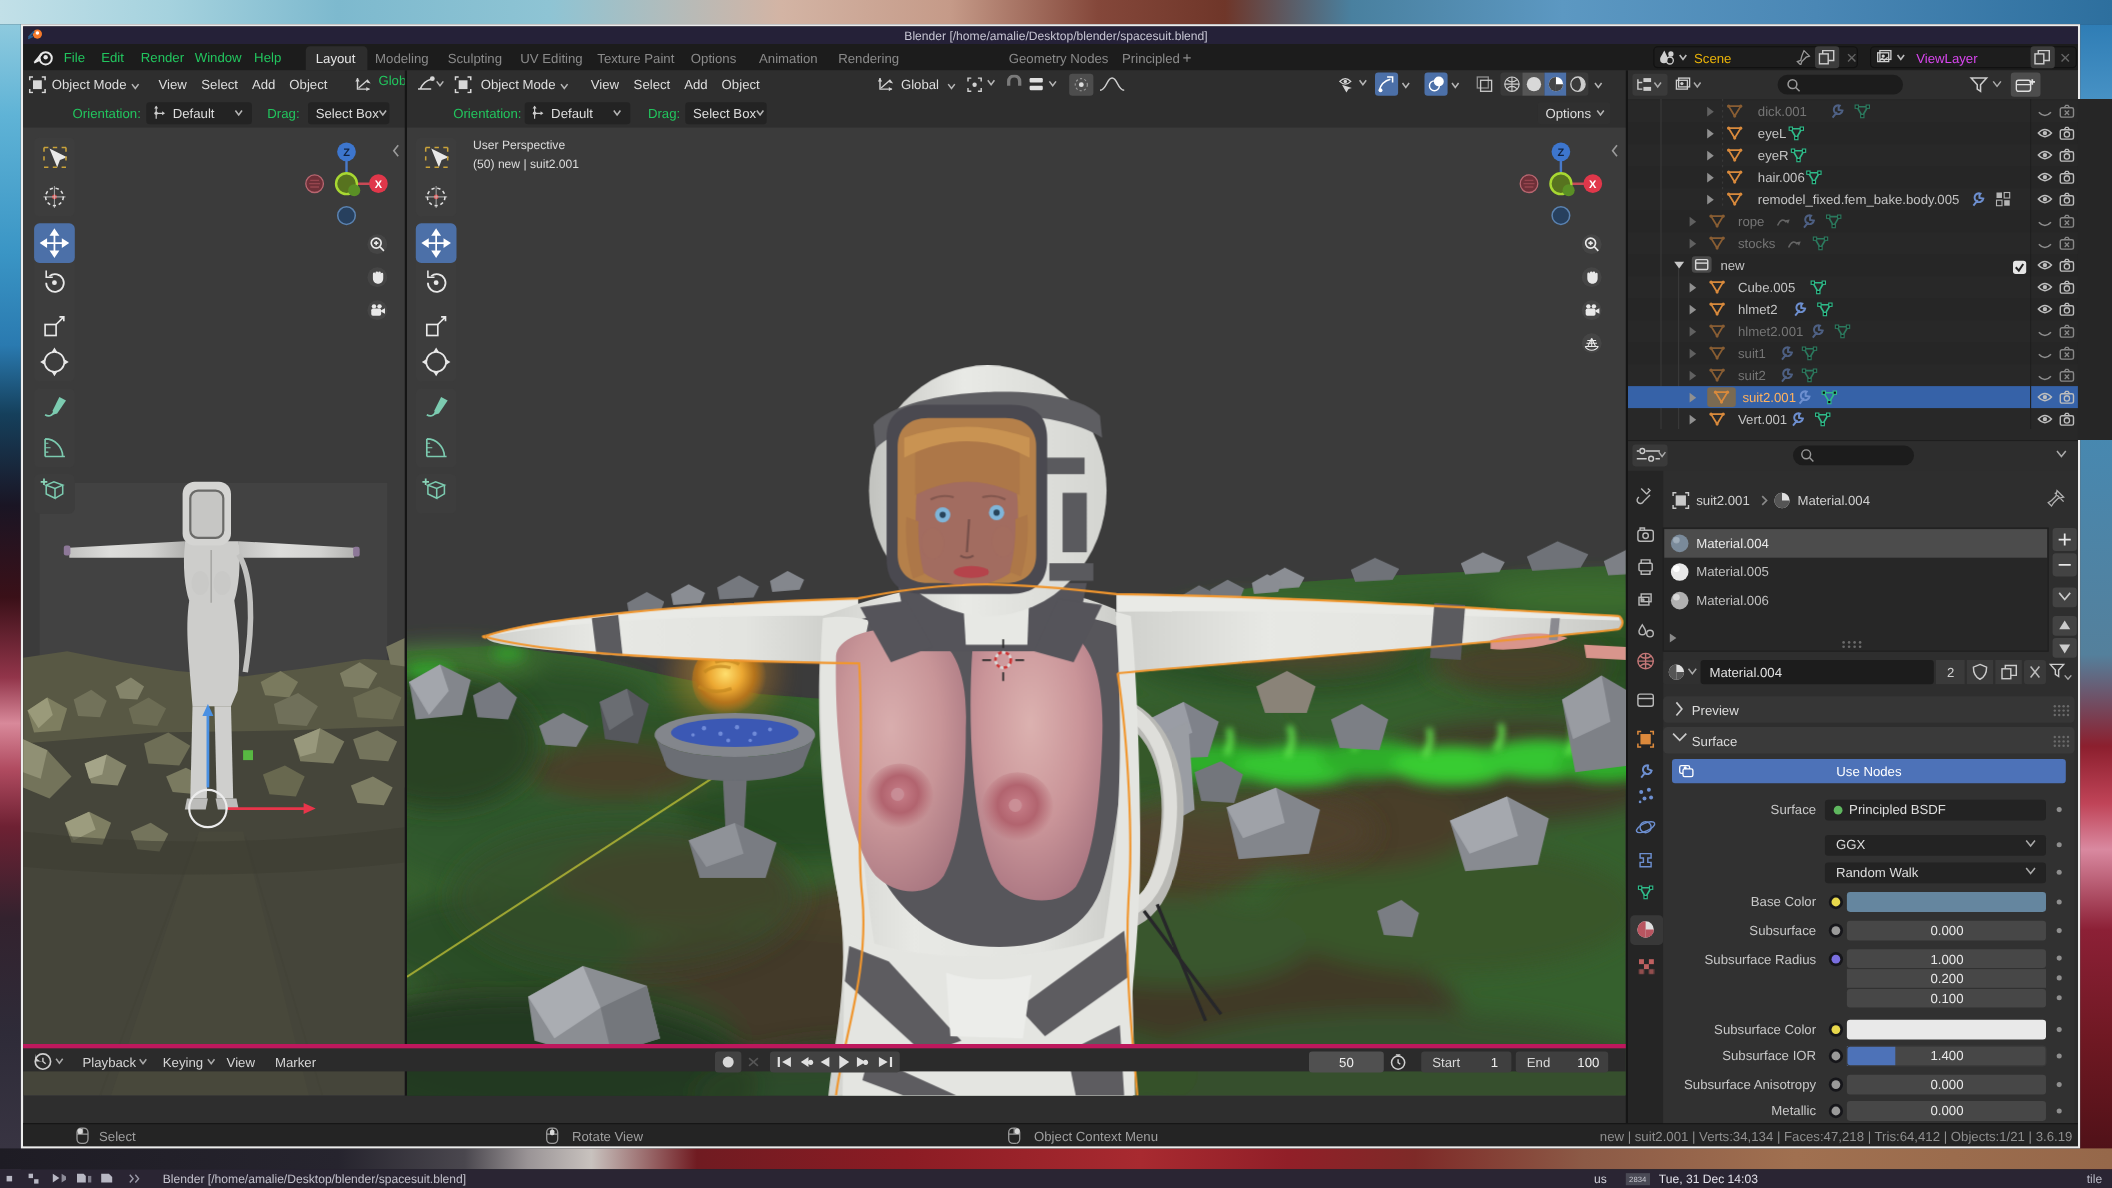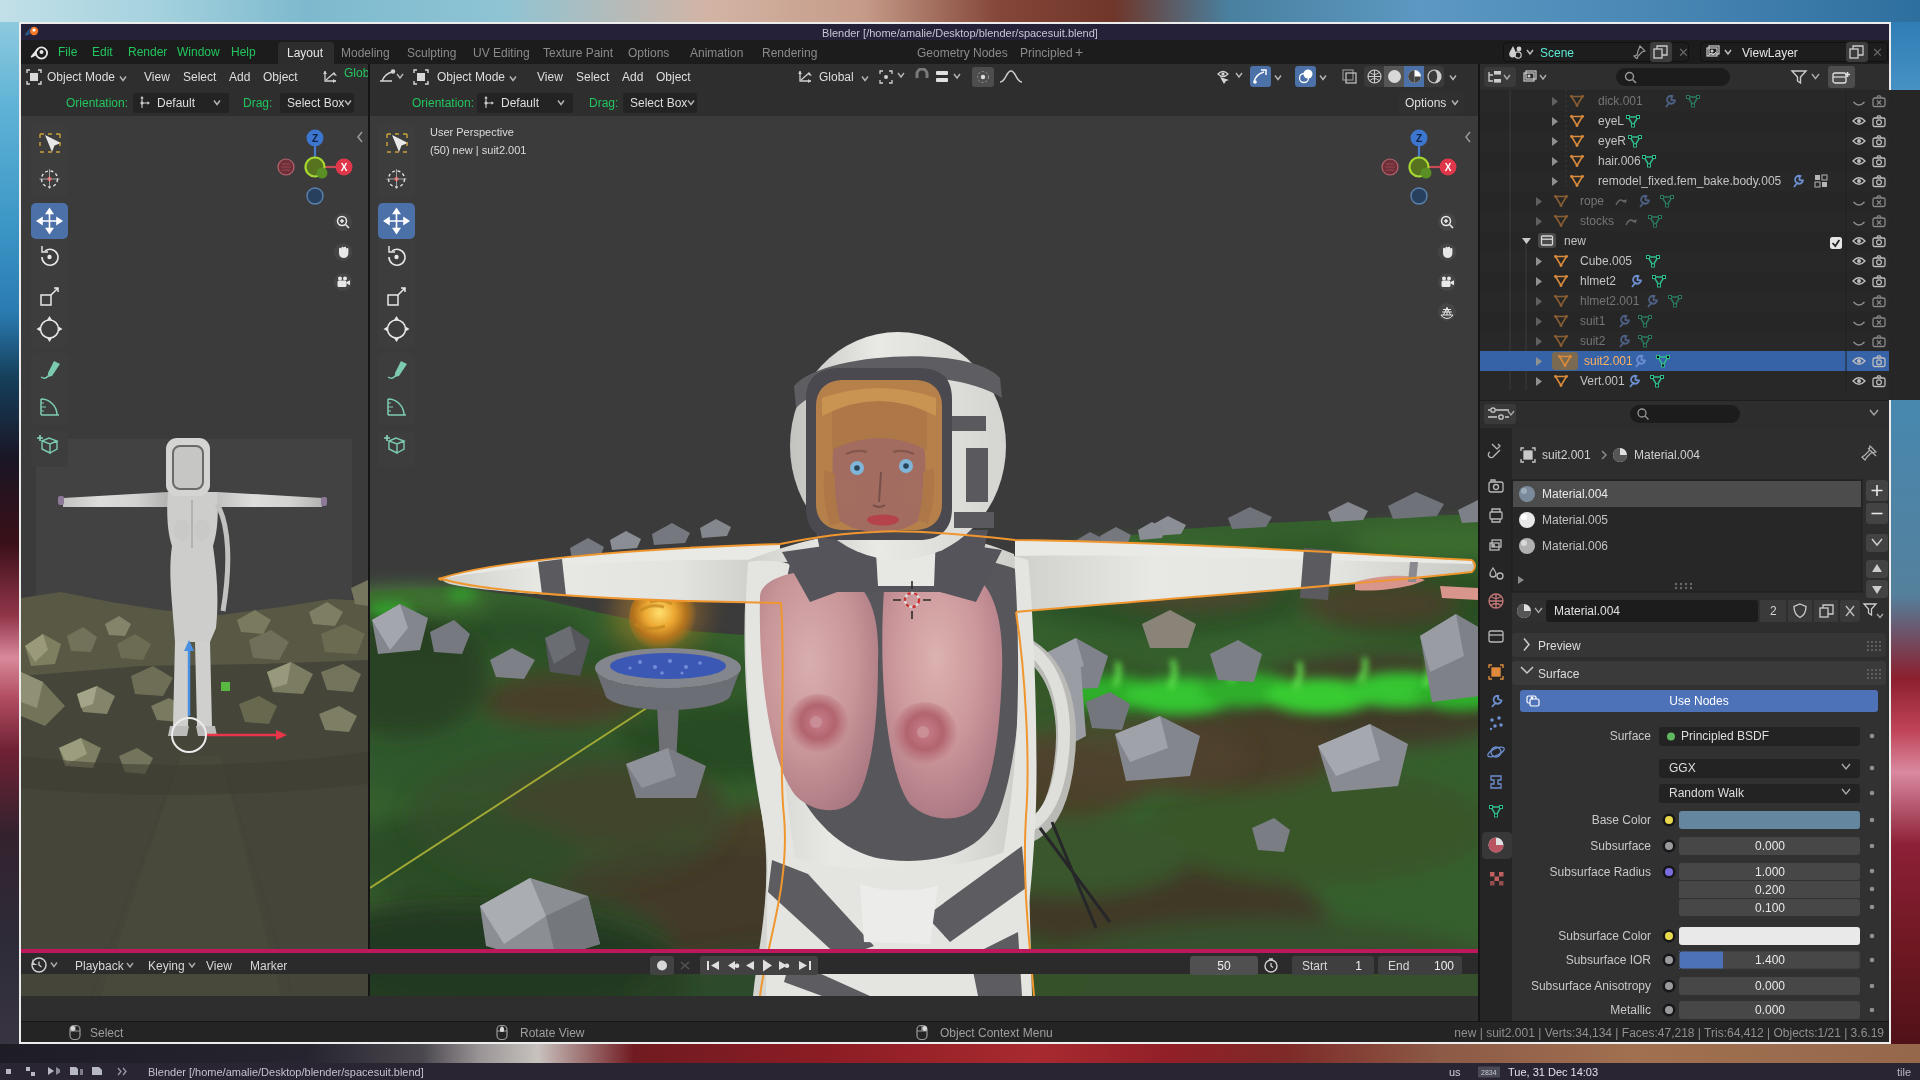--- a/index.html
+++ b/index.html
@@ -53,40 +53,40 @@
 <div class="txt dim" style="left:1020px;top:47px">Principled</div>
 <div class="txt dim" style="left:1075px;top:45px;font-size:14px">+</div>
 
 <div class="abs" style="left:1503px;top:42px;width:186px;height:20px;background:#1d1d1d;border:1px solid #111;border-radius:4px"></div>
 <svg class="abs" style="left:1508px;top:45px" width="26" height="14" viewBox="0 0 26 14">
  <path d="M5 1 C7 5 8 7 8 9 a3.4 3.4 0 0 1 -6.8 0 C1.2 7 3 5 5 1 Z" fill="#cfcfcf"></path>
  <circle cx="11" cy="4" r="2.4" fill="#cfcfcf"></circle>
  <circle cx="10" cy="10" r="3.2" fill="none" stroke="#cfcfcf" stroke-width="1.2"></circle>
  <path d="M19 5 l3 4 l3 -4" stroke="#bbb" stroke-width="1.5" fill="none"></path>
 </svg>
-<div class="txt" style="left:1540px;top:47px;color:#5eead4">Scene</div>
+<div class="txt" style="left:1540px;top:47px;color:#eab308">Scene</div>
 <svg class="abs" style="left:1632px;top:45px" width="14" height="14" viewBox="0 0 14 14">
  <path d="M8 1 l5 5 -3 1 -4 4 -1 3 -3 -3 3 -1 1 -4 z" fill="none" stroke="#999" stroke-width="1.2"></path>
 </svg>
 <div class="abs" style="left:1650px;top:42px;width:22px;height:20px;background:#3c3c3c;border-radius:3px"></div>
 <svg class="abs" style="left:1653px;top:45px" width="16" height="14" viewBox="0 0 16 14">
  <rect x="1" y="4" width="8" height="9" fill="none" stroke="#ccc" stroke-width="1.3"></rect>
  <path d="M4 4 V1 H14 V10 H9" fill="none" stroke="#ccc" stroke-width="1.3"></path>
 </svg>
 <div class="txt dim" style="left:1678px;top:46px;font-size:13px;color:#666">✕</div>
 
 <div class="abs" style="left:1700px;top:42px;width:188px;height:20px;background:#1d1d1d;border:1px solid #111;border-radius:4px"></div>
 <svg class="abs" style="left:1705px;top:45px" width="30" height="14" viewBox="0 0 30 14">
  <rect x="4" y="1" width="10" height="8" fill="none" stroke="#cfcfcf" stroke-width="1.2"></rect>
  <rect x="2" y="3" width="10" height="8" fill="none" stroke="#cfcfcf" stroke-width="1.2"></rect>
  <circle cx="7" cy="6" r="1.5" fill="#cfcfcf"></circle>
  <path d="M3 11 l3 -3 2 2 3 -3" stroke="#cfcfcf" stroke-width="1" fill="none"></path>
  <path d="M20 5 l3 4 l3 -4" stroke="#bbb" stroke-width="1.5" fill="none"></path>
 </svg>
-<div class="txt" style="left:1742px;top:47px;color:#e5e5e5">ViewLayer</div>
+<div class="txt" style="left:1742px;top:47px;color:#d946ef">ViewLayer</div>
 <div class="abs" style="left:1846px;top:42px;width:22px;height:20px;background:#3c3c3c;border-radius:3px"></div>
 <svg class="abs" style="left:1849px;top:45px" width="16" height="14" viewBox="0 0 16 14">
  <rect x="1" y="4" width="8" height="9" fill="none" stroke="#ccc" stroke-width="1.3"></rect>
  <path d="M4 4 V1 H14 V10 H9" fill="none" stroke="#ccc" stroke-width="1.3"></path>
 </svg>
 <div class="txt dim" style="left:1872px;top:46px;font-size:13px;color:#666">✕</div>
 
 <div class="abs" style="left:21px;top:64px;width:1457px;height:52px;background:#2e2e2e"></div>
 <div class="abs" style="left:1480px;top:64px;width:409px;height:26px;background:#2e2e2e"></div>
 

